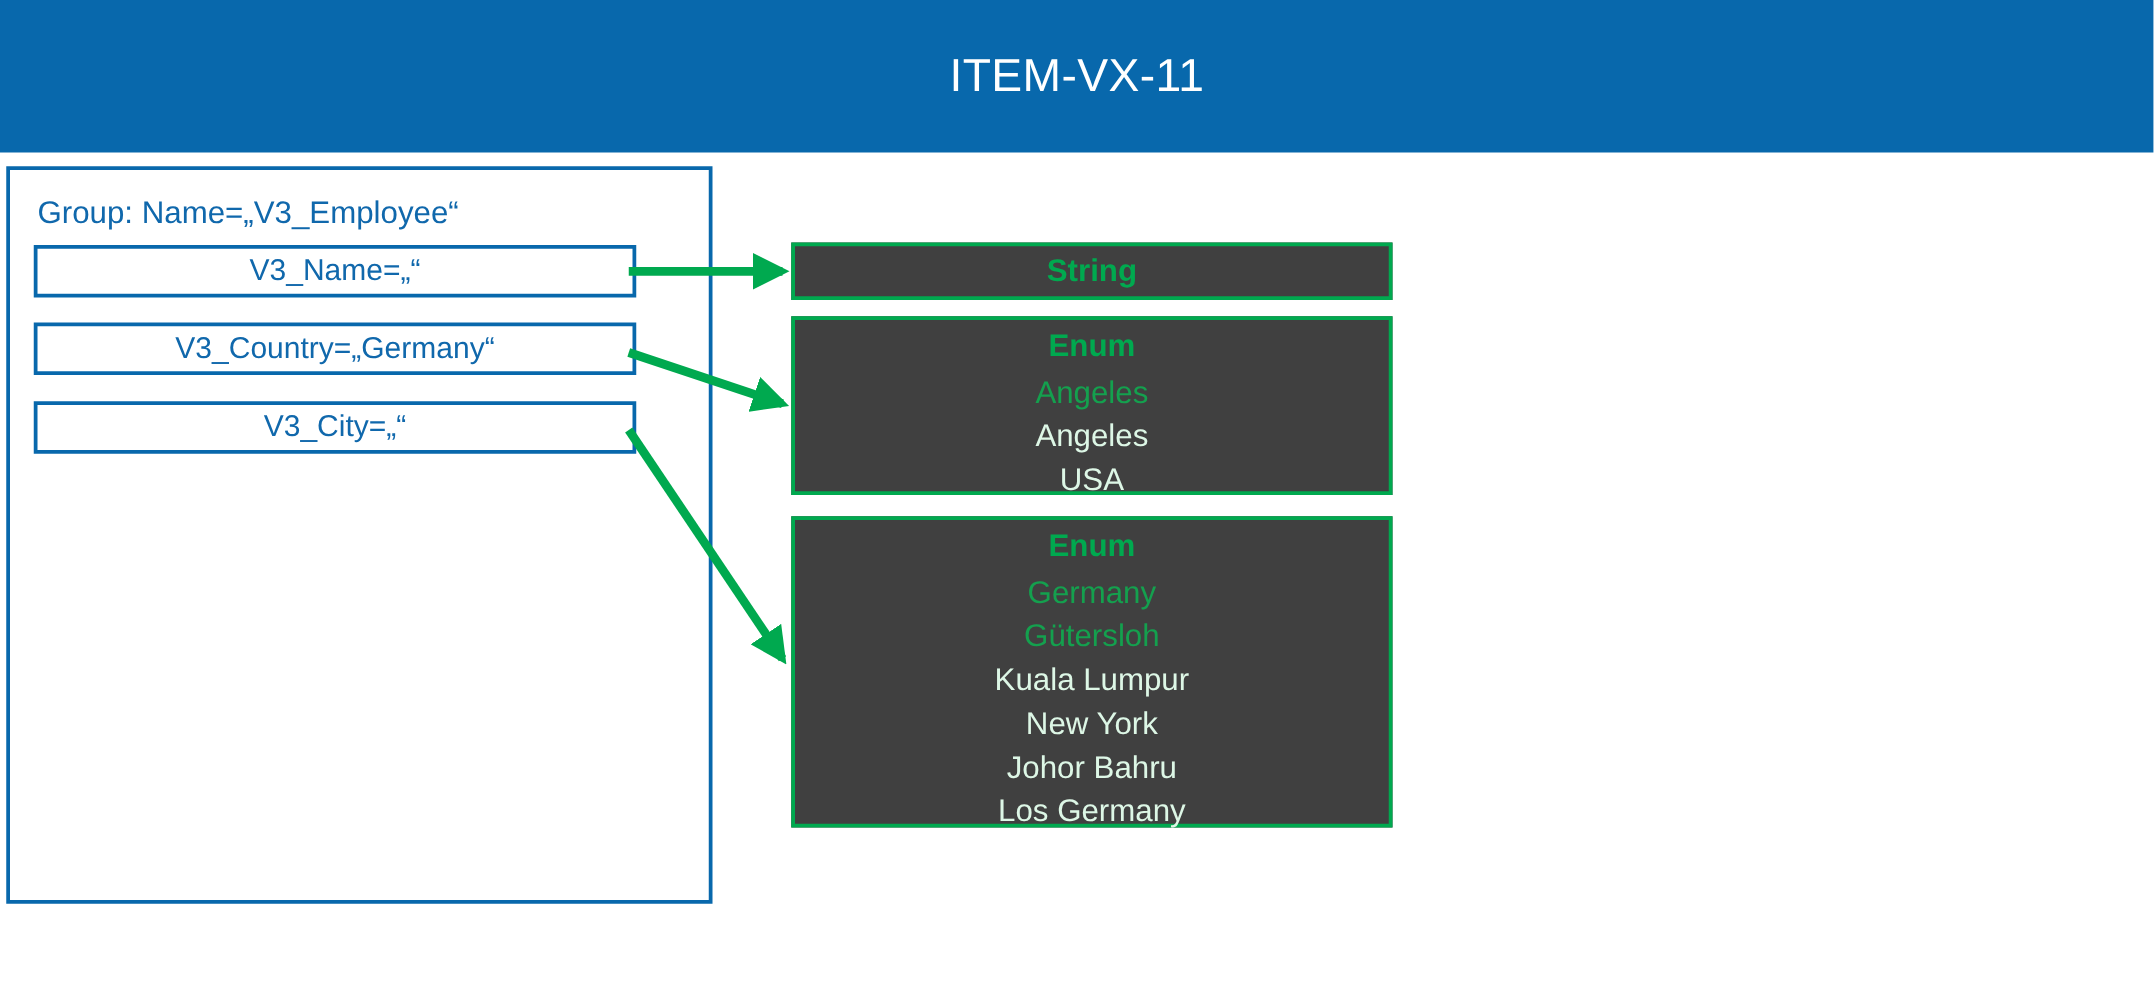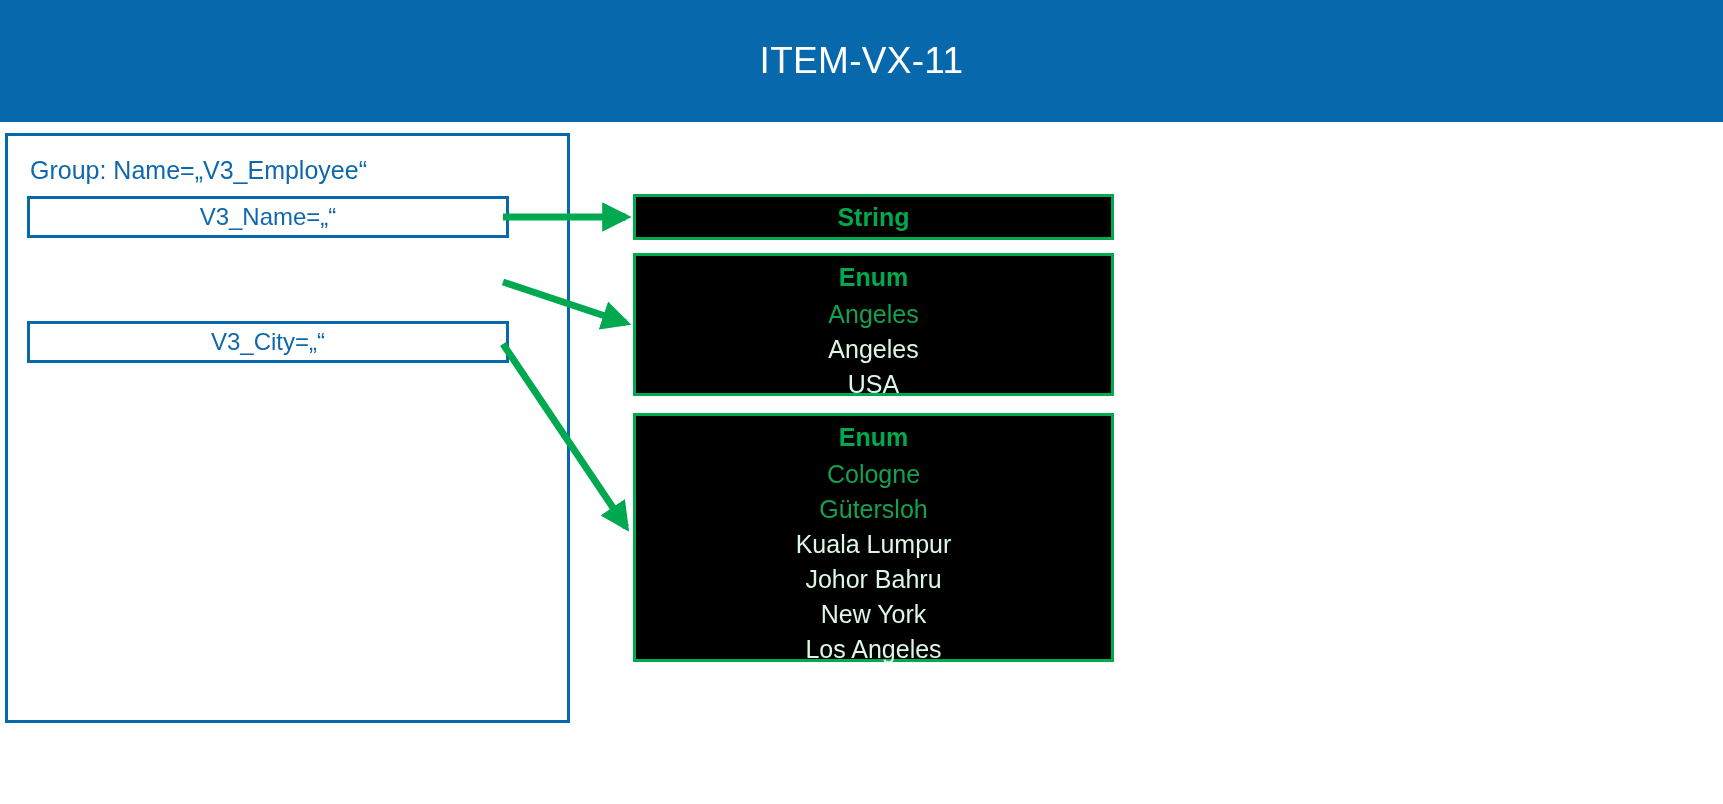--- a/index.html
+++ b/index.html
@@ -85,21 +85,21 @@
   #attr-box-1 { top: 122px; }
   #attr-box-2 { top: 185px; }
 
   
   .type-box {
     position: absolute;
     left: 633px;
     width: 481px;
     border: 3px solid #00A94F;
     box-sizing: border-box;
-    background: #000000;
+    background: #404040;
     text-align: center;
     font-family: "Liberation Sans", sans-serif;
   }
   #type-box-0 { top: 194px; height: 46px; }
   #type-box-1 { top: 253px; height: 143px; }
   #type-box-2 { top: 413px; height: 249px; }
 
   .type-head {
     color: #00A94F;
     font-weight: bold;
@@ -135,42 +135,43 @@
 <div id="canvas">
 
   <div id="header-bar">
     <div id="header-title">ITEM-VX-11</div>
   </div>
 
   <div id="group-panel">
     <div id="group-label">Group: Name=„V3_Employee“</div>
 
     <div class="attr-box" id="attr-box-0">V3_Name=„“</div>
+    <div class="attr-box" id="attr-box-1">V3_Country=„Germany“</div>
     <div class="attr-box" id="attr-box-2">V3_City=„“</div>
   </div>
 
   <div class="type-box" id="type-box-0">
     <div class="type-head">String</div>
   </div>
 
   <div class="type-box" id="type-box-1">
     <div class="type-head">Enum</div>
     <div class="enum-item">Angeles</div>
     <div class="enum-item dim">Angeles</div>
     <div class="enum-item dim">USA</div>
   </div>
 
   <div class="type-box" id="type-box-2">
     <div class="type-head">Enum</div>
-    <div class="enum-item">Cologne</div>
+    <div class="enum-item">Germany</div>
     <div class="enum-item">Gütersloh</div>
     <div class="enum-item dim">Kuala Lumpur</div>
+    <div class="enum-item dim">New York</div>
     <div class="enum-item dim">Johor Bahru</div>
-    <div class="enum-item dim">New York</div>
-    <div class="enum-item dim">Los Angeles</div>
+    <div class="enum-item dim">Los Germany</div>
   </div>
 
   <svg id="arrows" viewBox="0 0 1723 804">
     <defs>
       <marker id="arrowhead" markerWidth="4.2" markerHeight="4.2" refX="3.4" refY="2.1" orient="auto" markerUnits="strokeWidth">
         <path d="M0,0 L4.2,2.1 L0,4.2 z" fill="#00A94F"></path>
       </marker>
     </defs>
 
     <line x1="503" y1="217" x2="626" y2="217" stroke="#00A94F" stroke-width="7" marker-end="url(#arrowhead)"></line>

